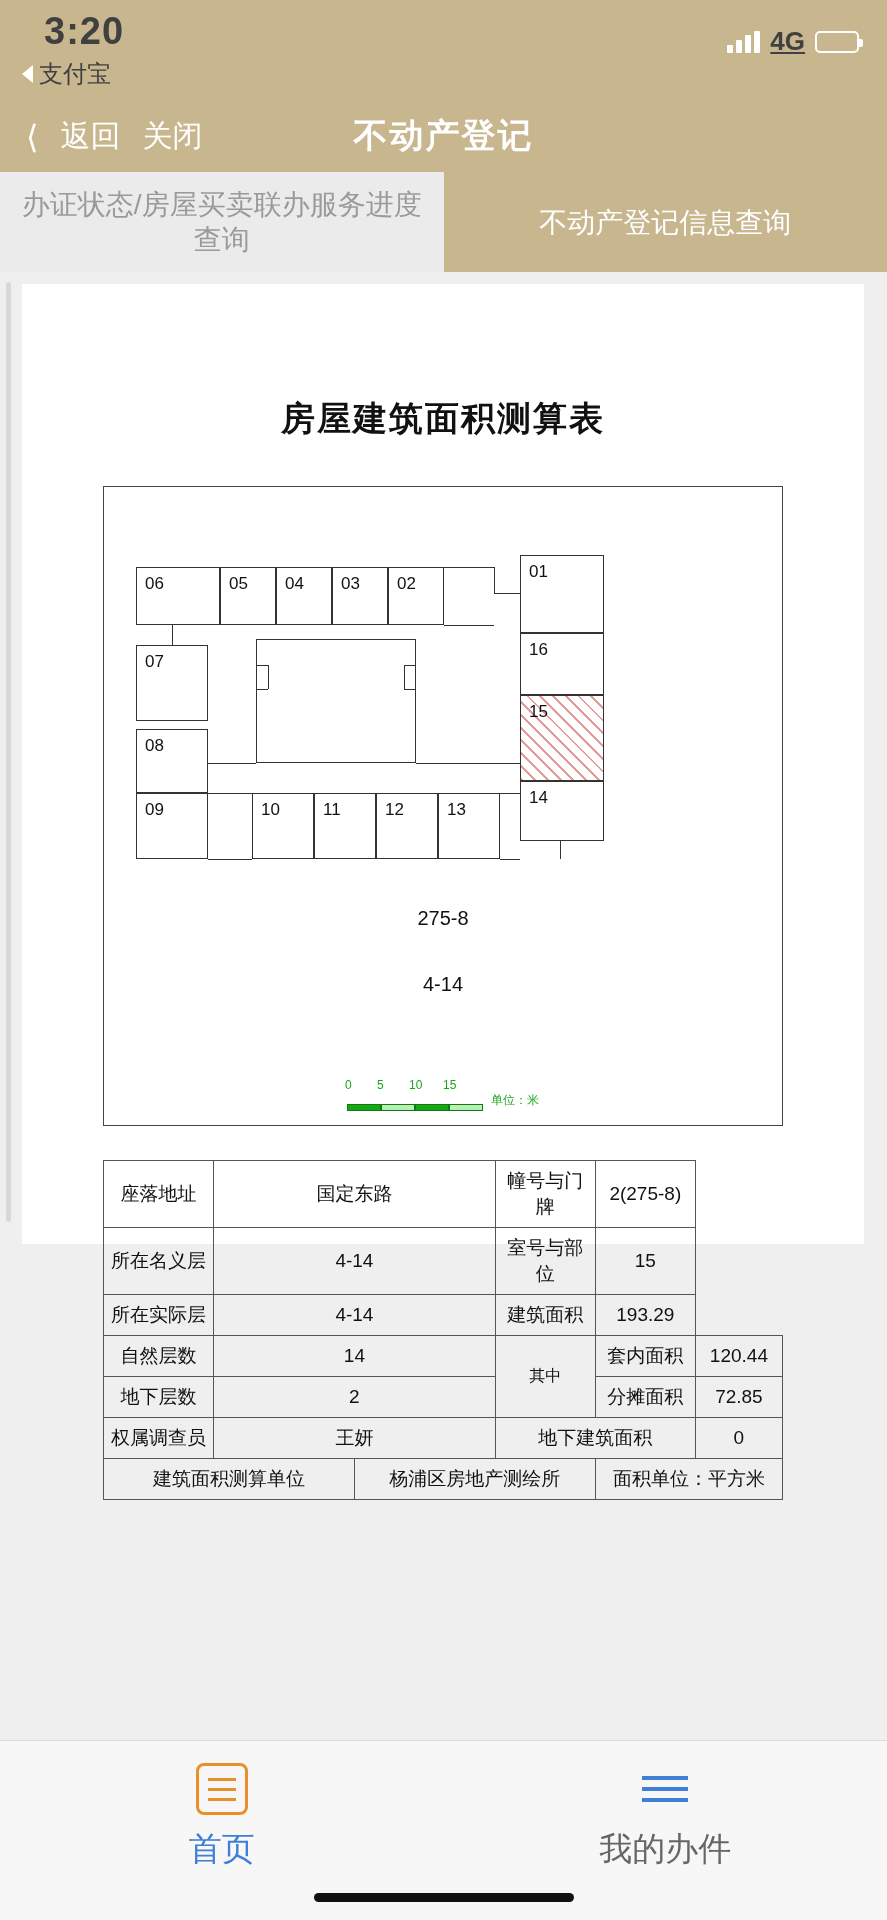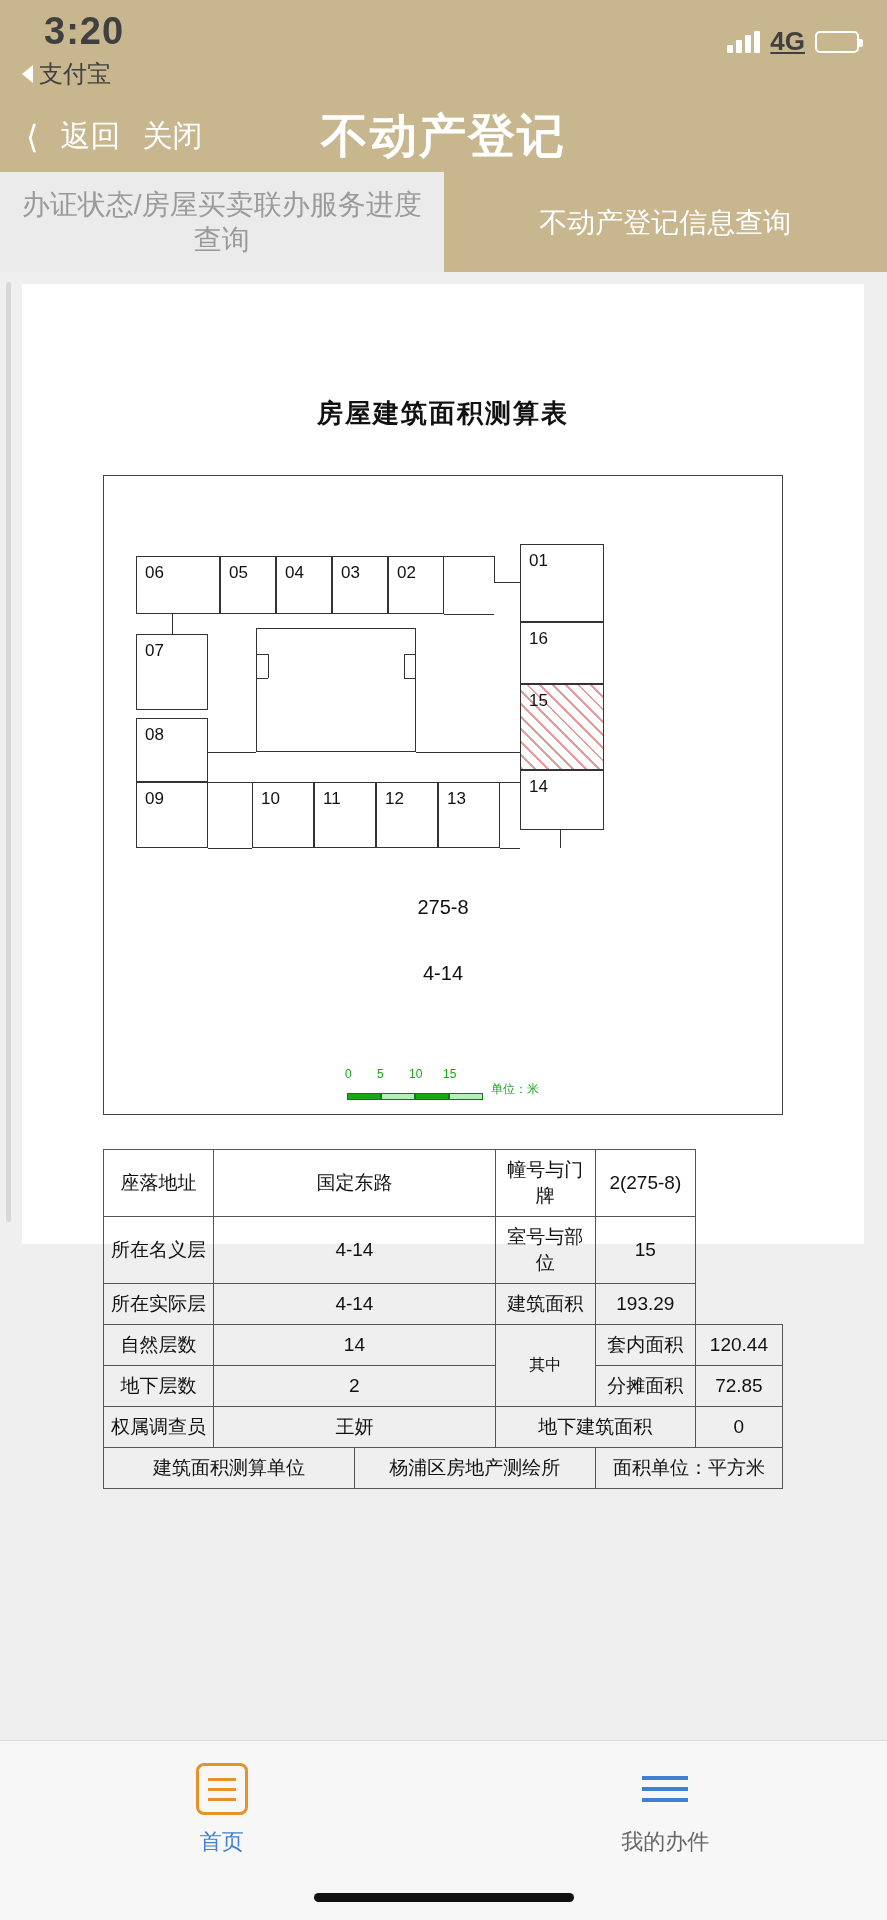--- a/index.html
+++ b/index.html
@@ -61,21 +61,21 @@
   }
   .nav-left {
     position: absolute; left: 26px; top: 50%; transform: translateY(-50%);
     display: flex; align-items: center; gap: 22px; font-size: 30px;
   }
   .nav-left .chev {
     font-size: 32px; line-height: 1;
   }
   .nav-title {
     position: absolute; left: 50%; top: 50%; transform: translate(-50%,-50%);
-    font-size: 47px; font-weight: bold; letter-spacing: 2px; white-space: nowrap;
+    font-size: 34px; font-weight: bold; letter-spacing: 2px; white-space: nowrap;
   }
 
   
   .tabs { display: flex; height: 100px; }
   .tab {
     flex: 1; display: flex; align-items: center; justify-content: center;
     text-align: center; font-size: 28px; line-height: 1.25; padding: 0 12px;
   }
   .tab.active { background: #c8b68f; color: #ffffff; }
   .tab.inactive { background: #ebebeb; color: #9a9a9a; }
@@ -83,21 +83,21 @@
   
   .content {
     position: absolute; left: 0; top: 272px; right: 0; bottom: 180px;
     background: #efefef; overflow: hidden;
   }
   .doc {
     position: absolute; left: 22px; top: 12px; width: 842px; height: 960px;
     background: #ffffff;
   }
   .doc-title {
-    text-align: center; font-size: 26px; font-weight: bold; color: #111;
+    text-align: center; font-size: 34px; font-weight: bold; color: #111;
     margin-top: 112px; letter-spacing: 2px;
   }
 
   .plan-box {
     position: relative; margin: 44px auto 0; width: 680px; height: 640px;
     border: 1px solid #444; background: #ffffff;
   }
 
   .cell {
     position: absolute; border: 1px solid #333; background: #ffffff;
@@ -155,21 +155,21 @@
   }
   .tabitem.home { left: 0; }
   .tabitem.mine { left: 50%; }
   .tabicon {
     width: 52px; height: 52px; display: flex; flex-direction: column;
     justify-content: center; gap: 7px; align-items: center;
   }
   .tabicon.boxed { border: 3px solid #e8912a; border-radius: 8px; }
   .tabicon.boxed i { width: 28px; height: 3px; background: #e8912a; display: block; }
   .tabicon.lines i { width: 46px; height: 4px; background: #3f7fd4; display: block; }
-  .tablabel { font-size: 22px; }
+  .tablabel { font-size: 33px; }
   .home .tablabel { color: #3f7fd4; }
   .mine .tablabel { color: #666; }
   .homebar {
     position: absolute; left: 50%; transform: translateX(-50%);
     bottom: 18px; width: 260px; height: 9px; background: #111; border-radius: 5px;
   }
   .scroll-ind {
     position: absolute; left: 6px; top: 10px; width: 5px; height: 940px;
     background: #d8d8d8; border-radius: 3px;
   }

